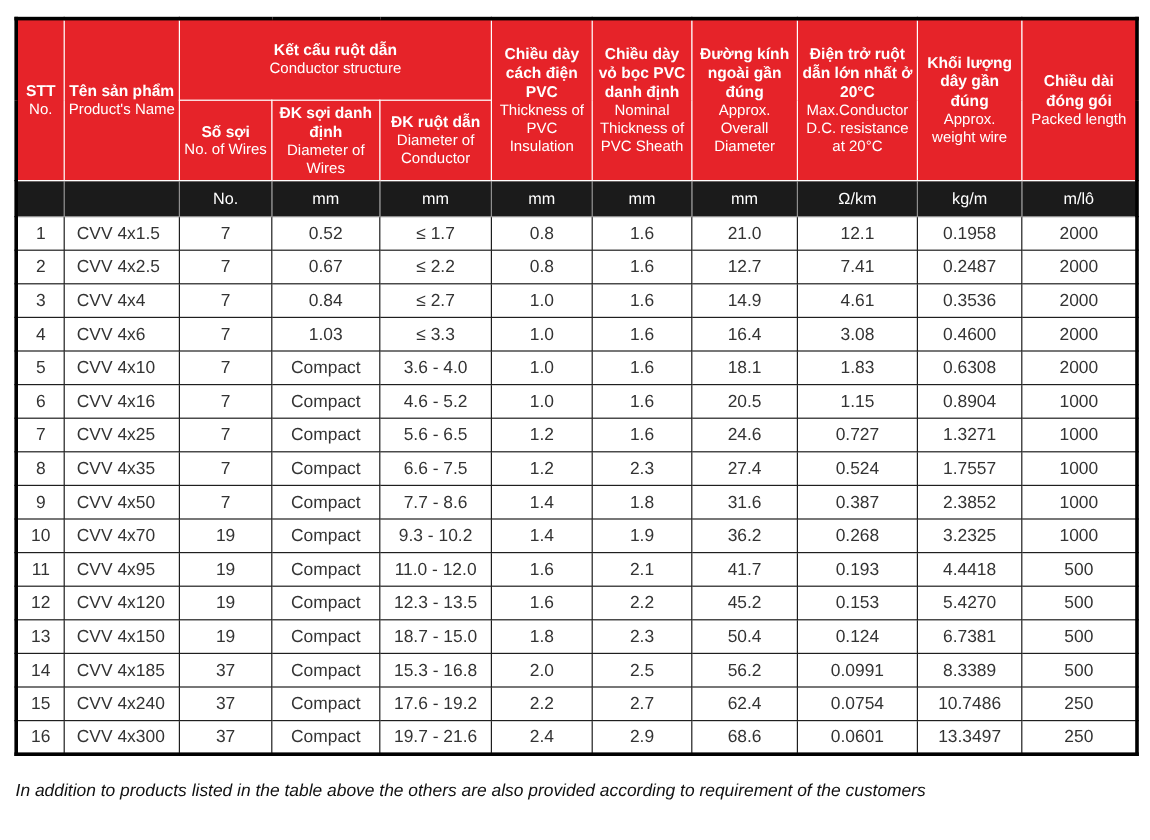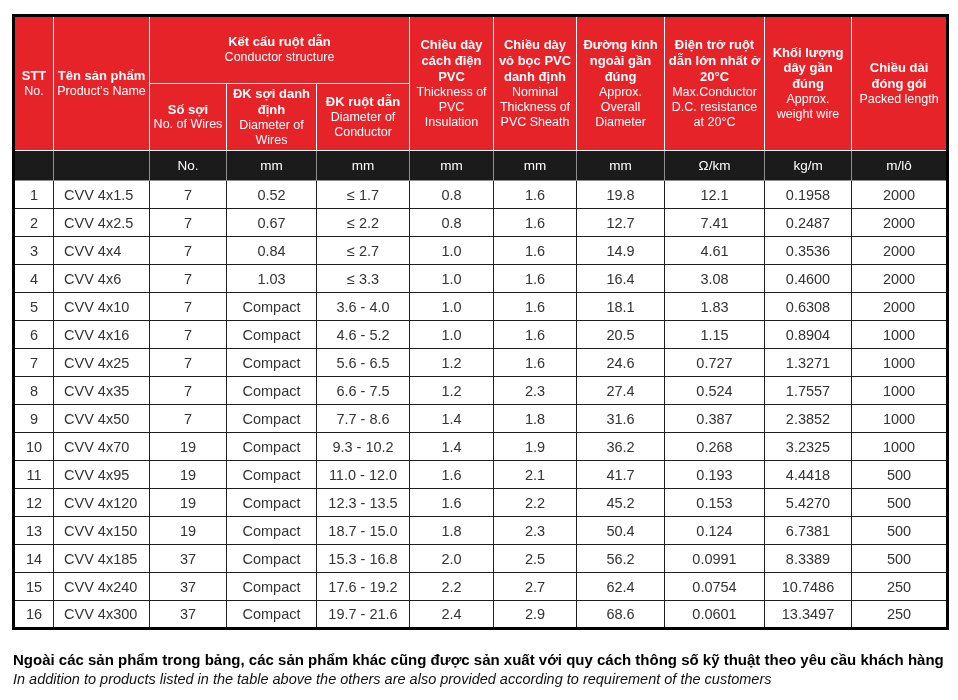--- a/index.html
+++ b/index.html
@@ -152,21 +152,21 @@
     </thead>
     <tbody>
     <tr>
       <td>1</td>
       <td class="cell-product">CVV 4x1.5</td>
       <td>7</td>
       <td>0.52</td>
       <td>≤ 1.7</td>
       <td>0.8</td>
       <td>1.6</td>
-      <td>19.8</td>
+      <td>21.0</td>
       <td>12.1</td>
       <td>0.1958</td>
       <td>2000</td>
     </tr>
 
     <tr>
       <td>2</td>
       <td class="cell-product">CVV 4x2.5</td>
       <td>7</td>
       <td>0.67</td>
@@ -371,17 +371,16 @@
       <td>2.9</td>
       <td>68.6</td>
       <td>0.0601</td>
       <td>13.3497</td>
       <td>250</td>
     </tr>
   </tbody>
   </table>
 
   <div class="footer">
-    <div class="footer-vi">Ngoài các sản phẩm trong bảng, các sản phẩm khác cũng được sản xuất với quy cách thông số kỹ thuật  theo yêu cầu khách hàng</div>
     <div class="footer-en">In addition to products listed in the table above the others are also provided according to requirement of the customers</div>
   </div>
 
 </div>
 
 </body></html>

